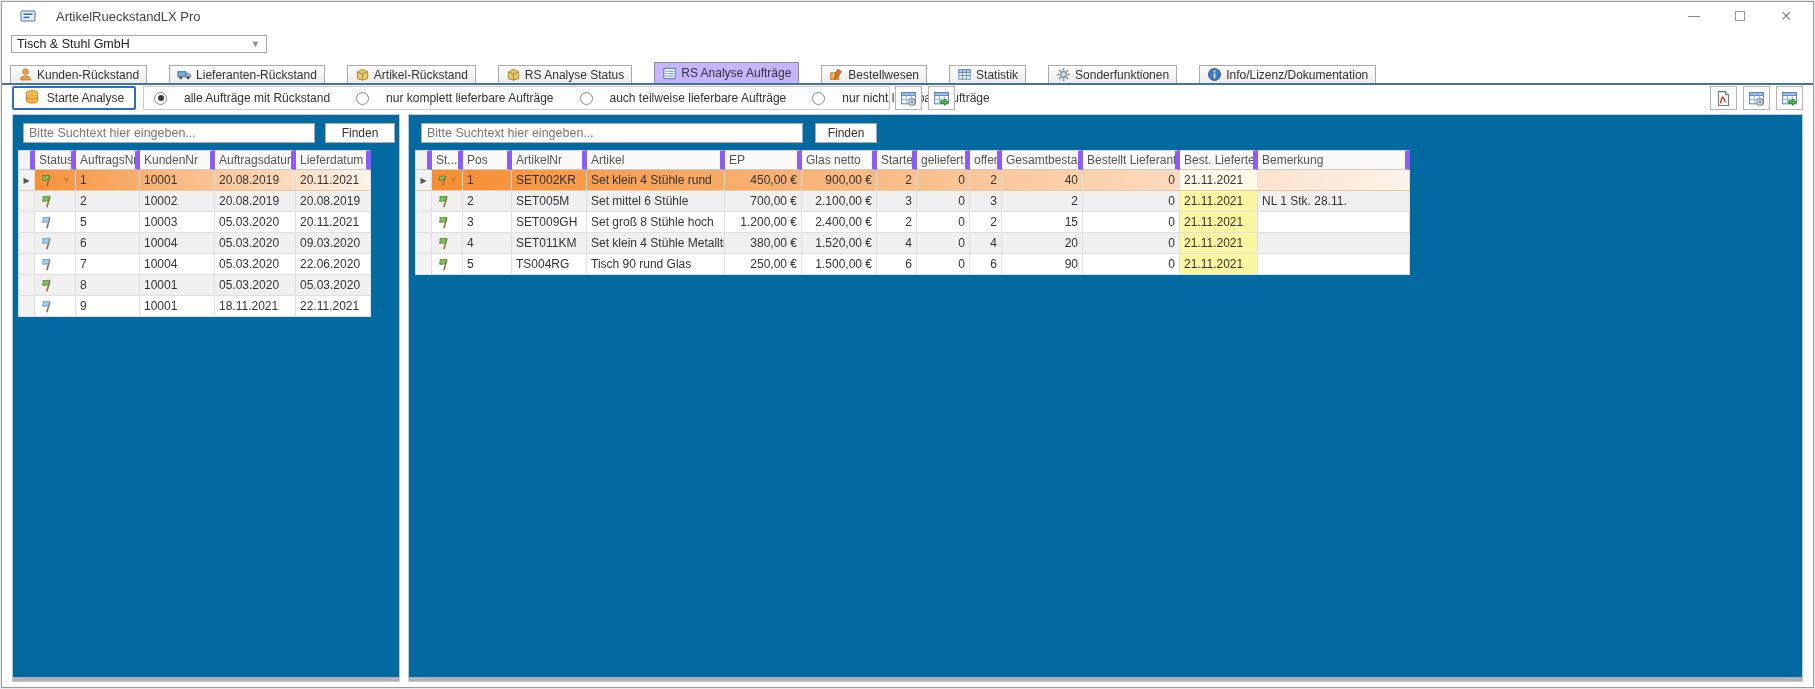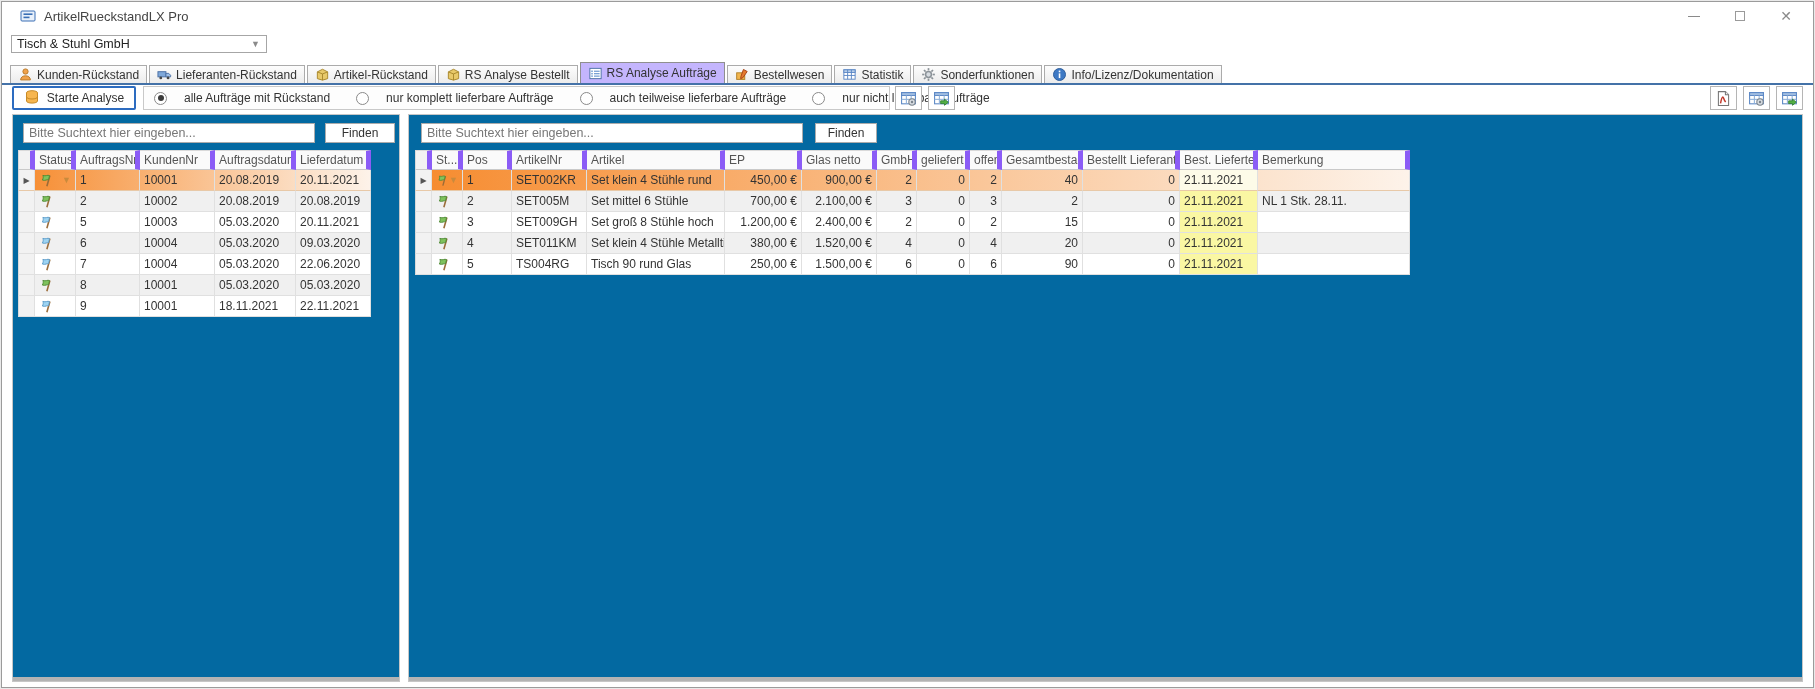--- a/index.html
+++ b/index.html
@@ -2,33 +2,33 @@
 <html><head>
 <meta charset="utf-8">
 <style>
   * { box-sizing: border-box; margin: 0; padding: 0; }
   html,body { width:1815px; height:689px; background:#e9e9e9; font-family:"Liberation Sans","DejaVu Sans",sans-serif; }
   .window { position:relative; width:1813px; height:687px; margin:1px; background:#ffffff; border:1px solid #9b9b9b; overflow:hidden; }
 
   
   .titlebar { position:absolute; top:0; left:0; right:0; height:28px; background:#fff; display:flex; align-items:center; }
   .titlebar .appicon { margin-left:18px; display:flex; }
-  .titlebar .title { margin-left:8px; font-size:13px; color:#444; }
+  .titlebar .title { margin-left:20px; font-size:13px; color:#444; }
   .wincontrols { position:absolute; right:4px; top:0; height:28px; display:flex; }
   .winbtn { width:46px; height:28px; display:flex; align-items:center; justify-content:center; color:#8a8a8a; cursor:default; }
   .winbtn .dash { width:12px; height:0; border-top:1px solid #8a8a8a; }
   .winbtn .sq { width:10px; height:10px; border:1px solid #9a9a9a; }
   .winbtn .x { font-size:14px; line-height:1; color:#8a8a8a; }
 
   
   .combo { position:absolute; left:9px; top:33px; width:256px; height:18px; border:1px solid #a6a6a6; background:#fff; display:flex; align-items:center; font-size:12.5px; color:#222; padding-left:5px; }
   .combo .caret { margin-left:auto; margin-right:6px; color:#8a8a8a; font-size:9px; }
 
   
-  .tabbar { position:absolute; left:8px; top:61px; right:0; height:20px; display:flex; align-items:flex-end; z-index:2; }
+  .tabbar { position:absolute; left:8px; top:61px; right:0; height:20px; display:flex; align-items:flex-end; z-index:2;gap:20px; }
   .tab { display:flex; align-items:center; gap:4px; height:18px; padding:0 7px; margin-right:2px; border:1px solid #ababab; border-bottom:none; background:linear-gradient(#fdfdfd,#ececec); font-size:12px; color:#333; cursor:default; white-space:nowrap; }
   .tab.active { height:21px; background:#c4b5fd; border:1px solid #8f8f8f; border-bottom:none; position:relative; z-index:3; }
   .tabline { position:absolute; left:0; right:0; top:81px; height:2px; background:#4472a8; z-index:1; }
 
   
   .toolbar { position:absolute; left:0; top:84px; right:0; height:24px; }
   .startbtn { position:absolute; left:10px; top:0; width:124px; height:24px; border:2px solid #2d6cc0; border-radius:2px; background:#fff; display:flex; align-items:center; justify-content:center; gap:7px; font-size:12px; color:#333; cursor:default; }
   .radiogroup { position:absolute; left:141px; top:0; width:747px; height:24px; border:1px solid #c9c9c9; background:#fdfdfd; display:flex; align-items:center; padding-left:10px; gap:26px; }
   .radio { display:flex; align-items:center; gap:17px; font-size:12px; color:#333; white-space:nowrap; cursor:default; }
   .rdot { width:13px; height:13px; border:1px solid #8a8a8a; border-radius:50%; background:#fff; display:flex; align-items:center; justify-content:center; flex:none; }
@@ -123,21 +123,21 @@
           <line x1="8" y1="7.4" x2="8" y2="14" stroke="#a8862b"></line>
         </svg>
         <span>Artikel-Rückstand</span>
       </div>
       <div class="tab">
         <svg width="15" height="15" viewBox="0 0 16 16">
           <path d="M2.5 5.2 8 2.4l5.5 2.8v7.2L8 14 2.5 12.4z" fill="#e8c96a" stroke="#a8862b"></path>
           <path d="M2.5 5.2 8 7.4l5.5-2.2" fill="none" stroke="#a8862b"></path>
           <line x1="8" y1="7.4" x2="8" y2="14" stroke="#a8862b"></line>
         </svg>
-        <span>RS Analyse Bestellt</span>
+        <span>RS Analyse Status</span>
       </div>
       <div class="tab active">
         <svg width="15" height="15" viewBox="0 0 16 16">
           <rect x="2" y="2.5" width="12" height="11" fill="#fff" stroke="#4a6fa5"></rect>
           <rect x="3.5" y="4.8" width="1.6" height="1.6" fill="#6f9bd2"></rect>
           <rect x="3.5" y="7.4" width="1.6" height="1.6" fill="#6f9bd2"></rect>
           <rect x="3.5" y="10" width="1.6" height="1.6" fill="#6f9bd2"></rect>
           <line x1="6.4" y1="5.6" x2="12.4" y2="5.6" stroke="#6f9bd2" stroke-width="1.3"></line>
           <line x1="6.4" y1="8.2" x2="12.4" y2="8.2" stroke="#6f9bd2" stroke-width="1.3"></line>
           <line x1="6.4" y1="10.8" x2="12.4" y2="10.8" stroke="#6f9bd2" stroke-width="1.3"></line>
@@ -387,21 +387,21 @@
     </div>
     <div class="grid" id="positionsGrid" style="left:6px;">
         <div class="gr hdr">
           <div class="gc ind" style="width:17px"></div>
           <div class="gc" style="width:31px">St...</div>
           <div class="gc" style="width:49px">Pos</div>
           <div class="gc" style="width:75px">ArtikelNr</div>
           <div class="gc" style="width:138px">Artikel</div>
           <div class="gc" style="width:77px">EP</div>
           <div class="gc" style="width:75px">Glas netto</div>
-          <div class="gc" style="width:40px">GmbH</div>
+          <div class="gc" style="width:40px">Starte</div>
           <div class="gc" style="width:53px">geliefert</div>
           <div class="gc" style="width:32px">offen</div>
           <div class="gc" style="width:81px">Gesamtbestand</div>
           <div class="gc" style="width:97px">Bestellt Lieferant</div>
           <div class="gc" style="width:78px">Best. Lieferte...</div>
           <div class="gc" style="width:152px">Bemerkung</div>
         </div>
         <div class="gr sel">
           <div class="gc ind" style="width:17px">▶</div>
           <div class="gc" style="width:31px">

